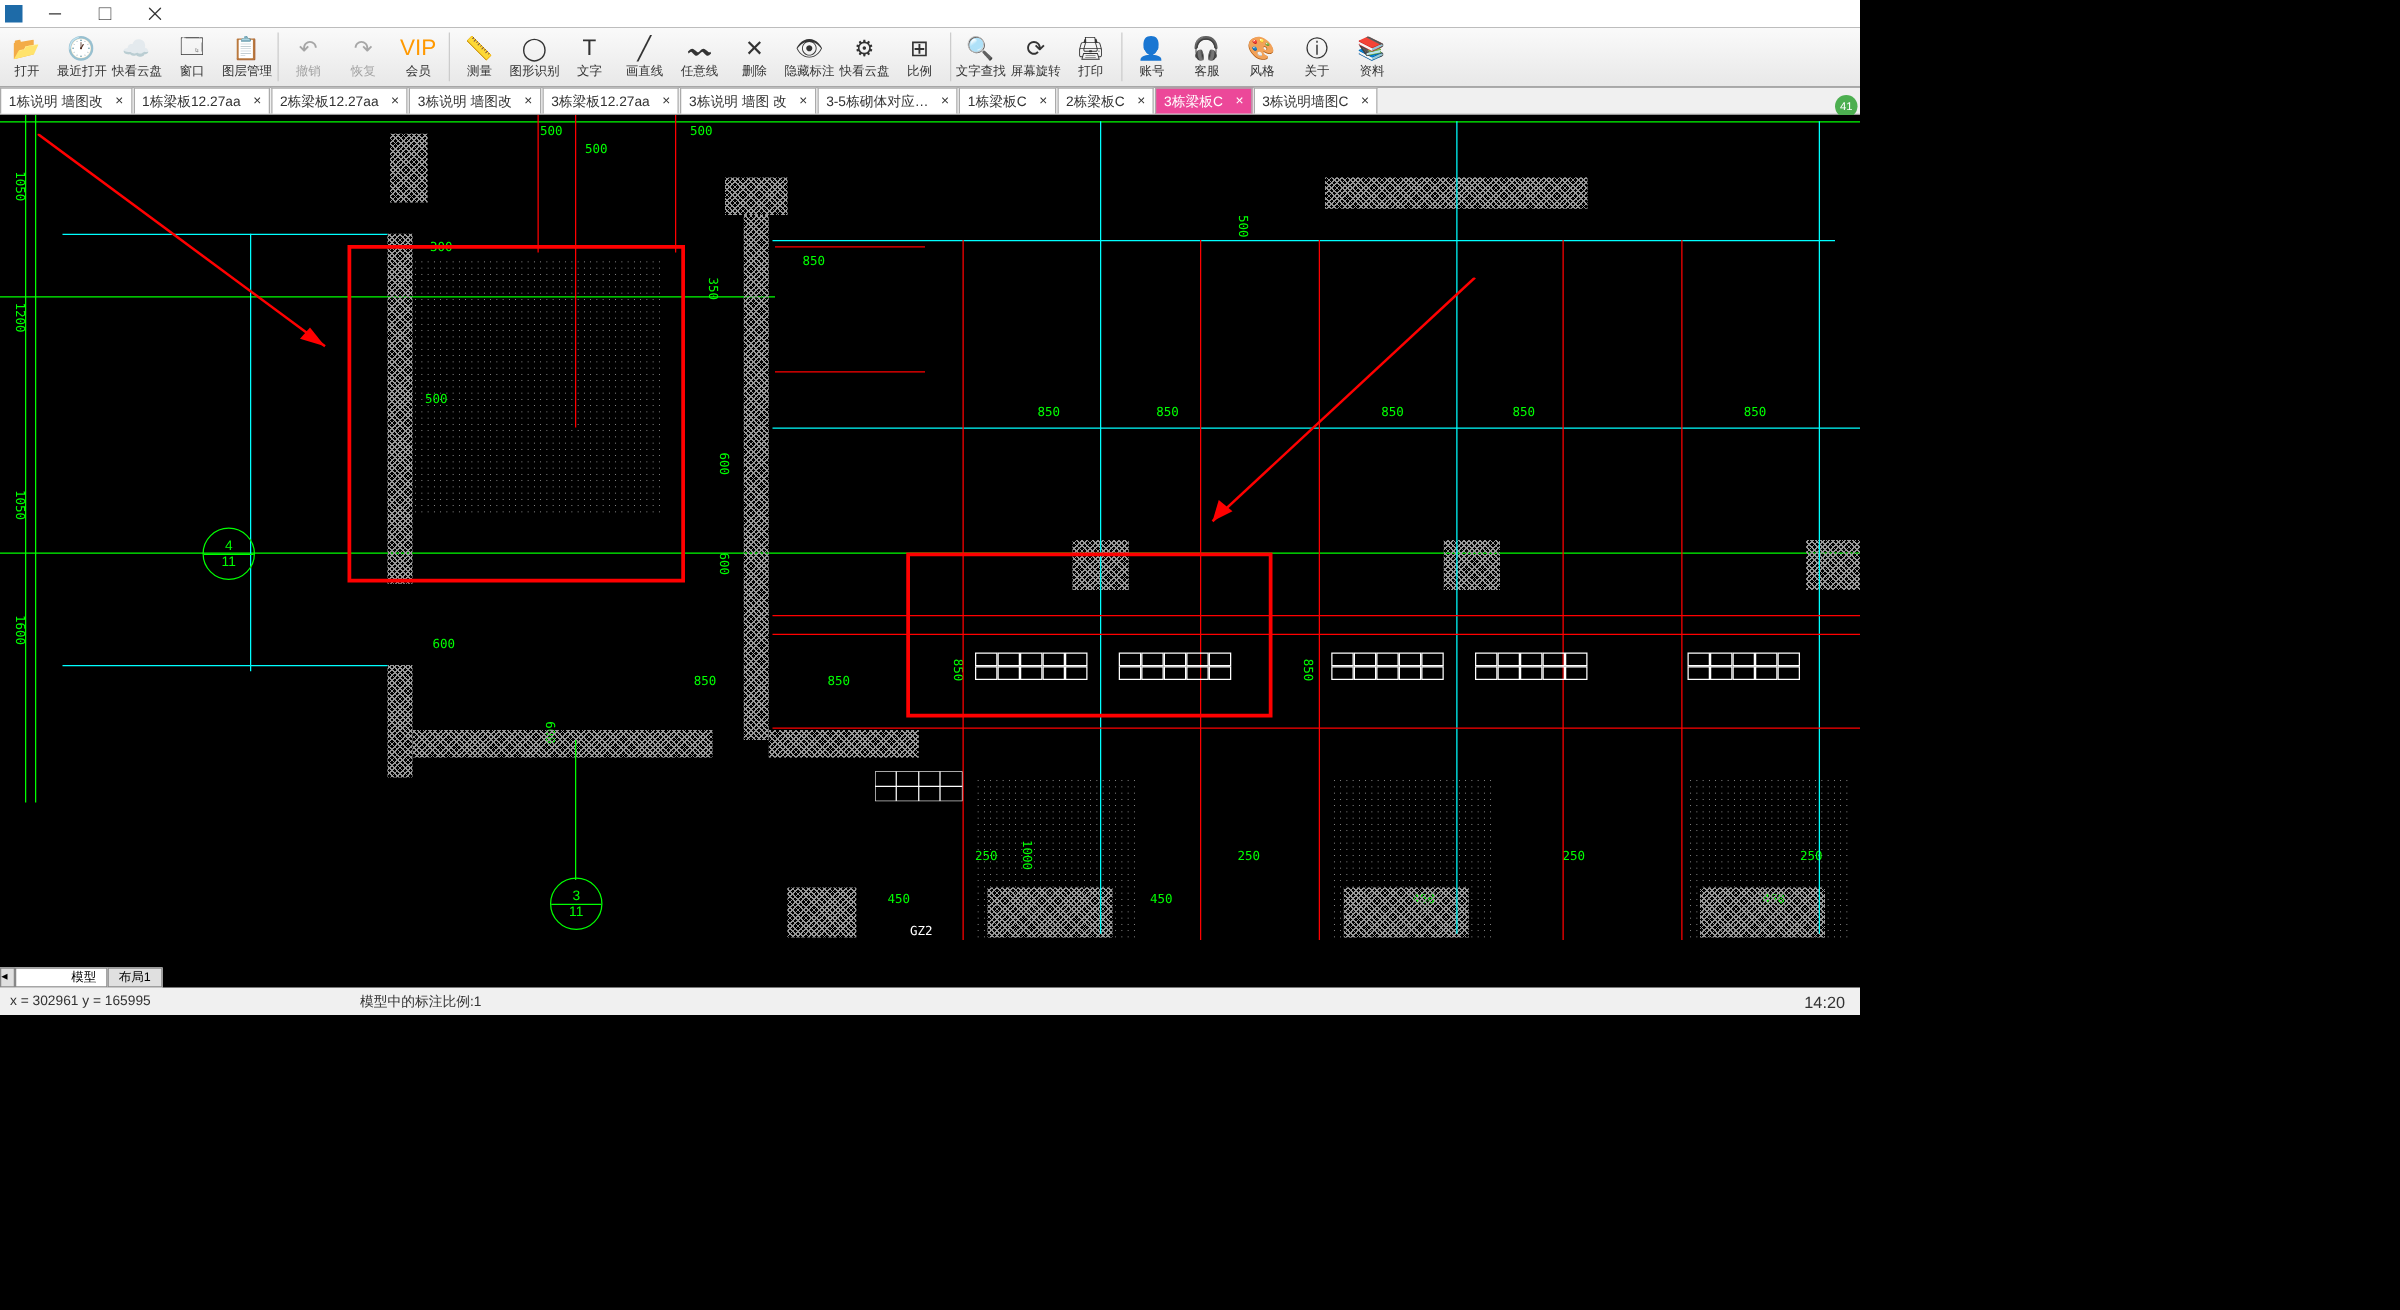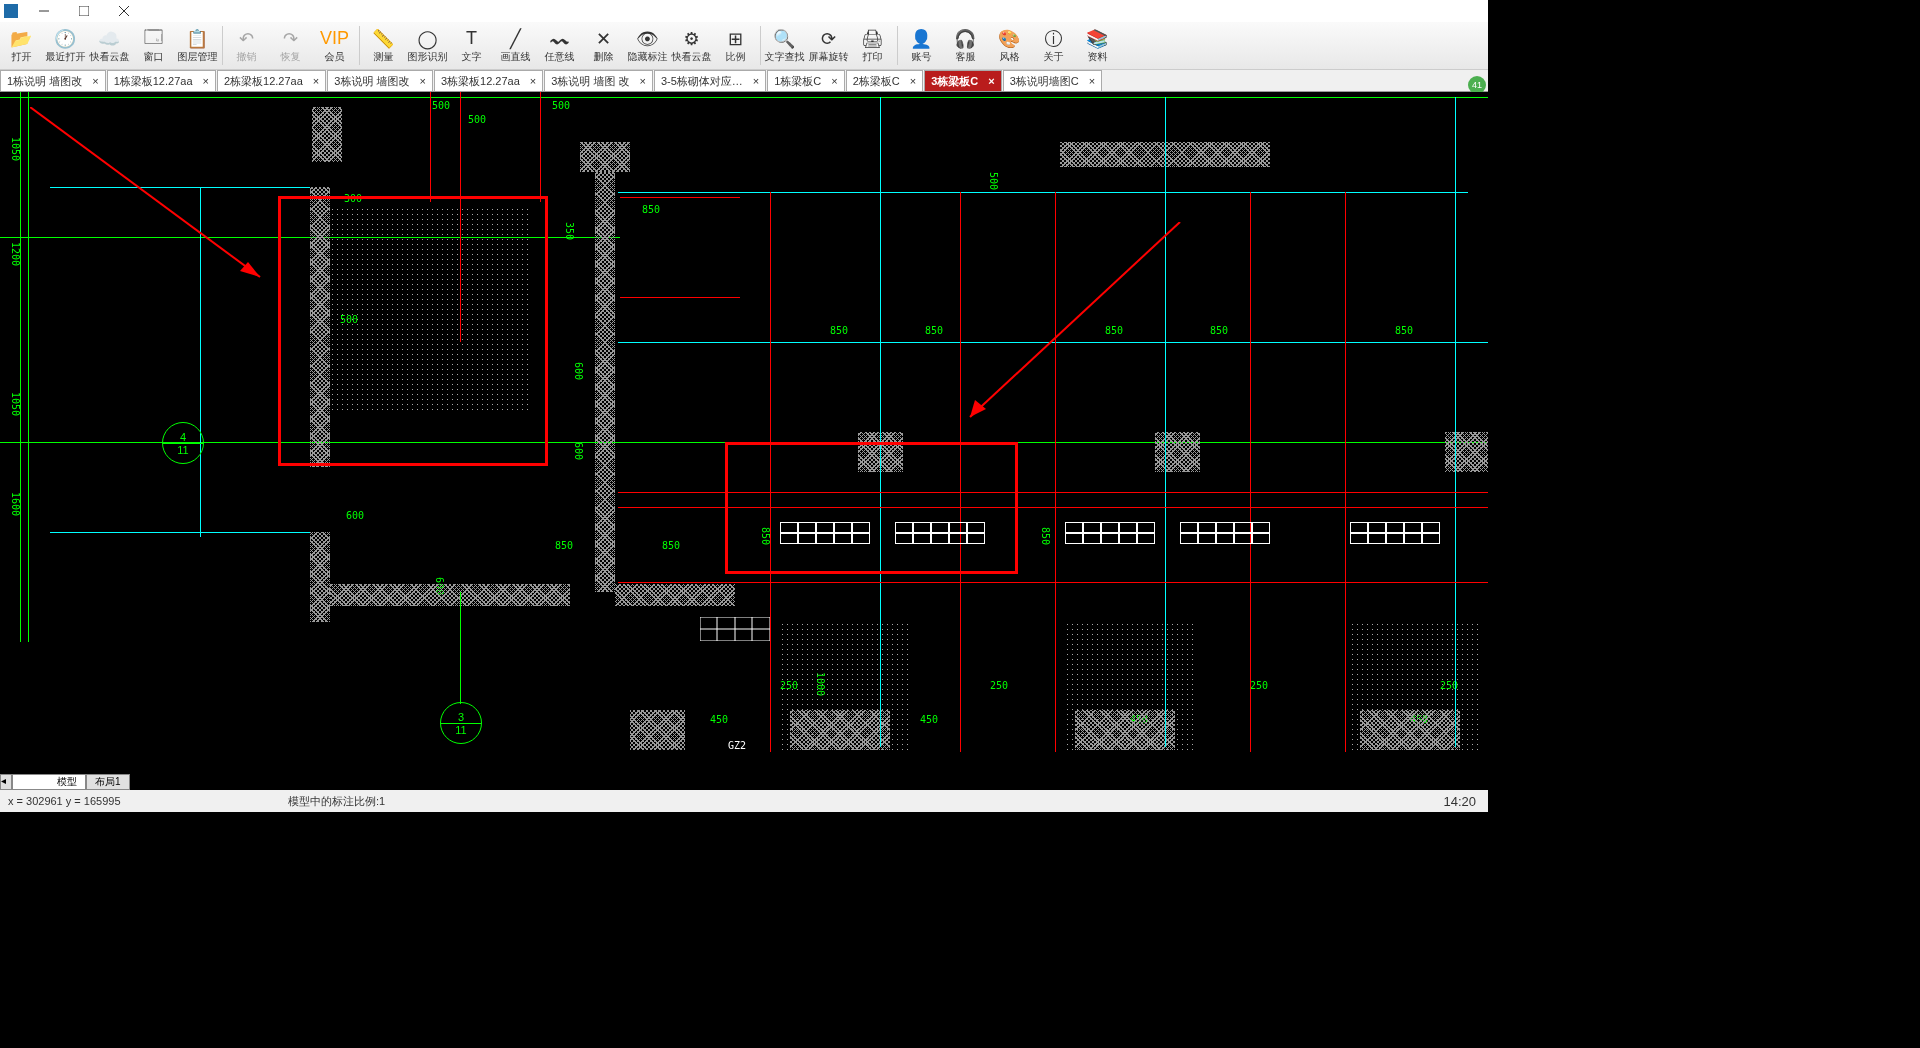--- a/index.html
+++ b/index.html
@@ -13,21 +13,21 @@
 
 .toolbar { background: linear-gradient(#fafafa, #e8e8e8); height: 48px; display: flex; border-bottom: 1px solid #ccc; }
 .tbtn { width: 44px; display: flex; flex-direction: column; align-items: center; justify-content: center; cursor: pointer; font-size: 10px; color: #333; border-right: 1px solid transparent; }
 .tbtn .ticon { width: 22px; height: 22px; display: flex; align-items: center; justify-content: center; font-size: 18px; }
 .tbtn.disabled { opacity: 0.4; }
 .tbtn.vip .ticon { color: #ff9900; }
 .tsep { width: 1px; background: #ccc; margin: 4px 2px; }
 
 .tabs { background: #f0f0f0; height: 22px; display: flex; border-bottom: 1px solid #999; overflow: hidden; }
 .tab { display: flex; align-items: center; padding: 0 6px; font-size: 11px; color: #333; background: #fff; border: 1px solid #aaa; border-bottom: none; margin-right: 1px; cursor: pointer; white-space: nowrap; }
-.tab.active { background: #b91c1c; color: #fff; font-weight: bold; }
+.tab.active { background: #ec4899; color: #fff; }
 .tab .close { margin-left: 10px; font-size: 11px; cursor: pointer; }
 .badge { position: absolute; right: 2px; top: 76px; width: 18px; height: 18px; border-radius: 50%; background: #4caf50; color: #fff; font-size: 9px; display: flex; align-items: center; justify-content: center; }
 
 .canvas { position: relative; width: 100%; height: 674px; background: #000; overflow: hidden; }
 .green-line { position: absolute; background: #00ff00; }
 .cyan-line { position: absolute; background: #00ffff; }
 .red-line { position: absolute; background: #ff0000; }
 
 .dim-text { position: absolute; color: #00ff00; font-size: 10px; font-family: monospace; }
 .dim-text.v { writing-mode: vertical-rl; }

